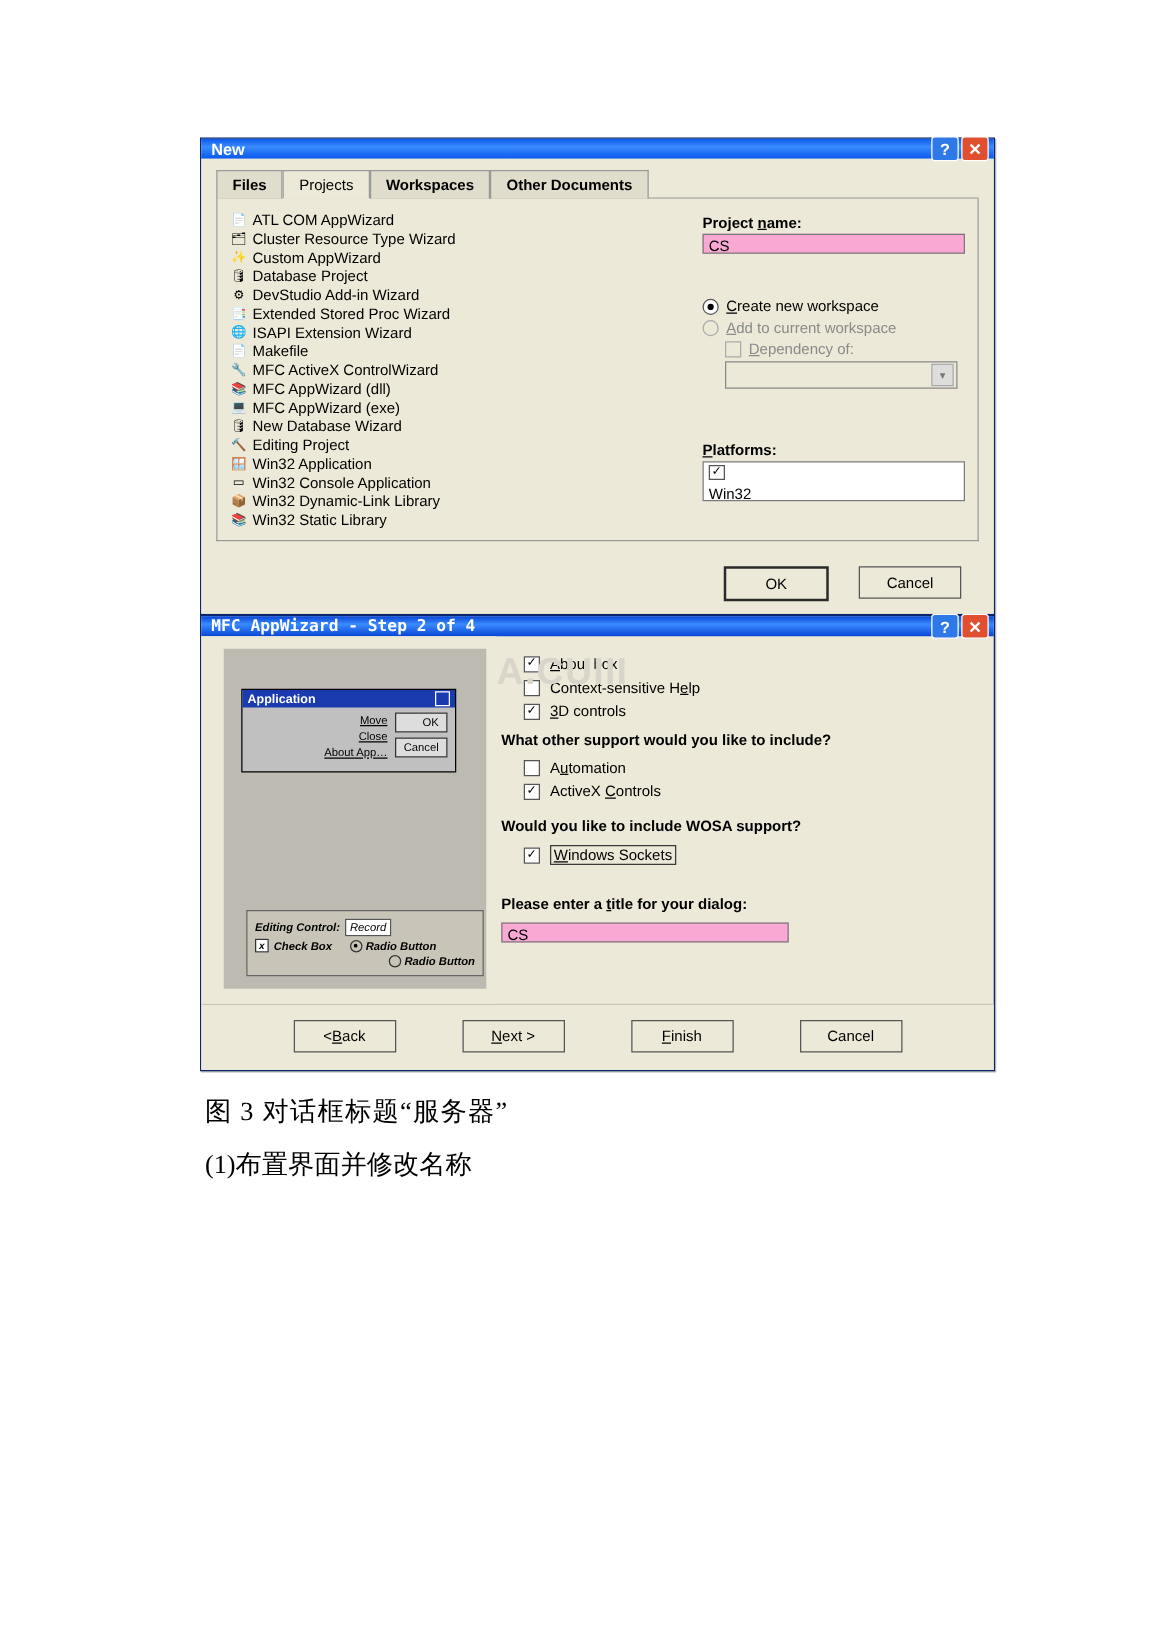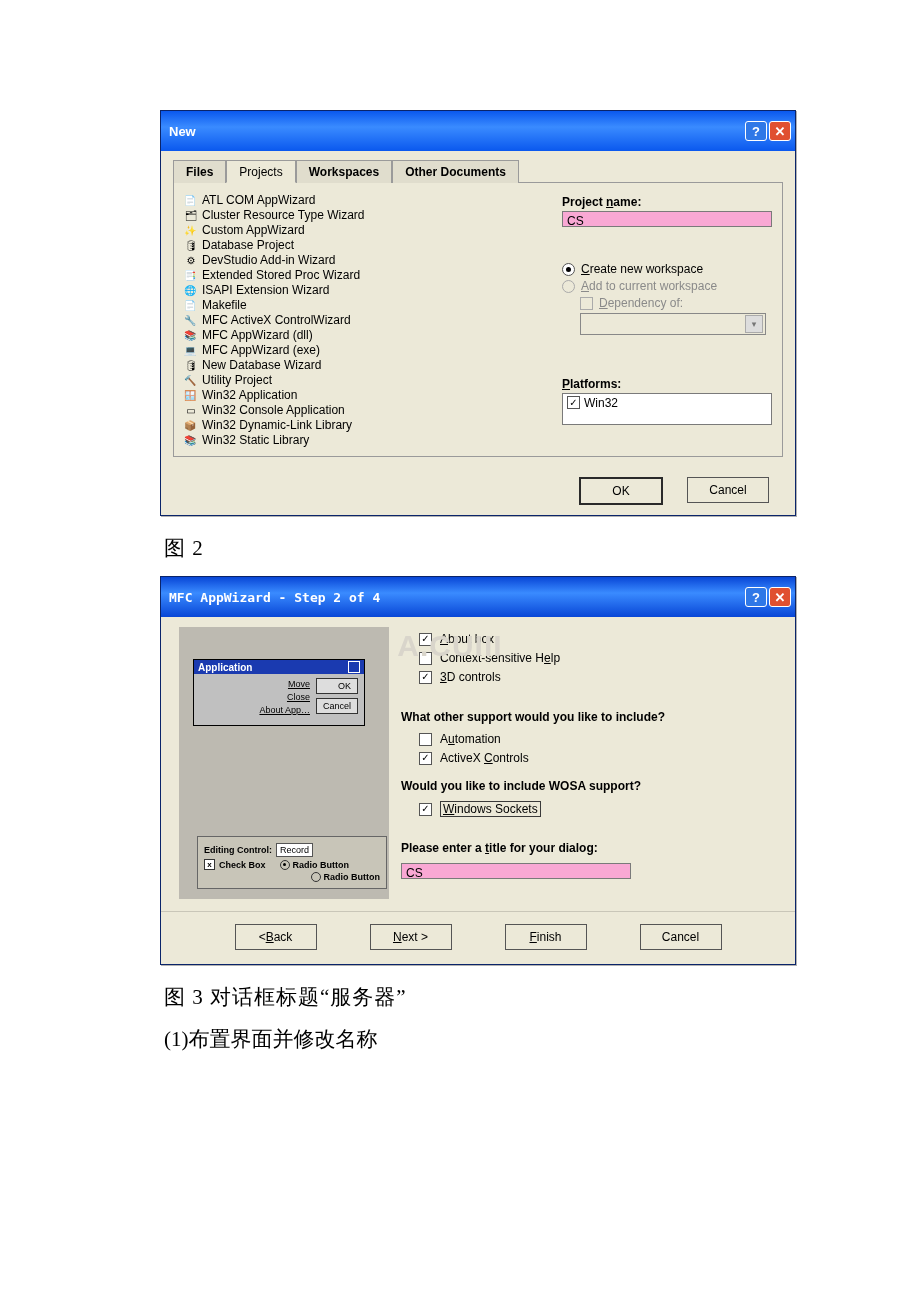--- a/index.html
+++ b/index.html
@@ -24,21 +24,21 @@
     margin: 10px 0 0 4px;
   }
   
   .dialog {
     width: 634px;
     background: #ece9d8;
     border: 1px solid #0a246a;
     box-shadow: 1px 1px 0 rgba(0,0,0,0.3);
   }
   .titlebar {
-    height: 40px;
+    height: 16px;
     background: linear-gradient(#0a58ee,#3a8bff 40%,#0a58ee);
     display: flex;
     align-items: center;
     padding: 0 4px 0 8px;
     color: #fff;
     font-weight: bold;
     font-size: 13px;
     gap: 24px;
   }
   .titlebar .title-text { flex: 1; }
@@ -145,21 +145,21 @@
   .combo {
     border:1px solid #888;background:#ece9d8;height:20px;
     display:flex;align-items:center;justify-content:flex-end;padding:0 2px;
   }
   .combo .arrow{
     width:16px;height:16px;border:1px solid #aaa;background:#ddd;
     display:flex;align-items:center;justify-content:center;font-size:9px;color:#777;
   }
   .platform-box {
     border:1px solid #7a7a7a;background:#fff;padding:2px 4px;height:26px;
-    display:flex;align-items:flex-start;gap:4px;
+    display:flex;align-items:flex-start;gap:4px;flex-direction:column;
   }
   .btnrow {
     display:flex; justify-content:flex-end; gap:24px;
     padding:10px 26px 10px 0;
     background:#ece9d8;
   }
   .btnrow .btn {
     min-width:80px;height:24px;
     border:1px solid #555;background:#ece9d8;
     display:flex;align-items:center;justify-content:center;font-size:12px;
@@ -195,21 +195,21 @@
   .mini-sys{display:flex;gap:1px;}
   .mini-sys span{width:10px;height:10px;border:1px solid #fff;display:inline-block;}
   .mini-body{padding:4px 6px 8px 6px;display:flex;gap:6px;}
   .mini-left{flex:1;font-size:9px;line-height:13px;}
   .mini-btn{border:1px solid #333;background:#ddd;padding:0 6px;font-size:9px;height:14px;line-height:14px;display:inline-block;}
   .mini-right{display:flex;flex-direction:column;gap:4px;}
   .edit-panel{
     position:absolute;left:18px;bottom:10px;width:176px;
     border:1px solid #666;background:#c8c5b8;padding:4px 6px 6px 6px;font-size:9px;
   }
-  .edit-panel .r{display:flex;align-items:center;gap:4px;margin-top:2px;}
+  .edit-panel .r{display:flex;align-items:center;gap:4px;margin-top:2px;font-style:italic;}
   .edit-rec{border:1px solid #555;background:#fff;padding:0 3px;font-size:9px;height:12px;line-height:12px;}
   .radio-mini{display:flex;align-items:center;gap:3px;font-size:9px;}
   .radio-mini .dot{width:8px;height:8px;border:1px solid #333;border-radius:50%;display:inline-flex;align-items:center;justify-content:center;}
   .radio-mini .dot.sel::after{content:"";width:3px;height:3px;background:#000;border-radius:50%;}
   .ck-mini{width:9px;height:9px;border:1px solid #333;background:#fff;display:inline-flex;align-items:center;justify-content:center;font-size:8px;}
   .ck-mini.checked::after{content:"x";font-weight:bold;font-size:8px;line-height:1;}
   .opts-pane {
     flex:1;
     padding:10px 18px 14px 4px;
   }
@@ -291,21 +291,21 @@
           <div class="proj-item">
               <span class="ic">💻</span>
               <span>MFC AppWizard (exe)</span>
             </div>
           <div class="proj-item">
               <span class="ic">🛢</span>
               <span>New Database Wizard</span>
             </div>
           <div class="proj-item">
               <span class="ic">🔨</span>
-              <span>Utility Project</span>
+              <span>Editing Project</span>
             </div>
           <div class="proj-item">
               <span class="ic">🪟</span>
               <span>Win32 Application</span>
             </div>
           <div class="proj-item">
               <span class="ic">▭</span>
               <span>Win32 Console Application</span>
             </div>
           <div class="proj-item">
@@ -350,21 +350,20 @@
           </div>
         </div>
       </div>
     </div>
     <div class="btnrow">
       <div class="btn default">OK</div>
       <div class="btn">Cancel</div>
     </div>
   </div>
 
-  <div class="fig-caption">图 2</div>
 
   <div class="dialog" style="position:relative">
     <div class="titlebar" style="background:linear-gradient(#0846d6,#3a8bff 40%,#0846d6);">
       <span class="title-text" style="font-family:'Fixedsys',monospace">MFC AppWizard - Step 2 of 4</span>
       <div class="title-btns">
         <div class="title-btn help">?</div>
         <div class="title-btn close">✕</div>
       </div>
     </div>
 
@@ -422,21 +421,21 @@
         </div>
         <div class="opt-line">
           <span class="ck"></span>
           <span>Context-sensitive H<u>e</u>lp</span>
         </div>
         <div class="opt-line">
           <span class="ck checked"></span>
           <span><u>3</u>D controls</span>
         </div>
 
-        <div class="hdr" style="margin-top:26px">What other support would you like to include?</div>
+        <div class="hdr" style="margin-top:9px">What other support would you like to include?</div>
         <div class="opt-line">
           <span class="ck"></span>
           <span>A<u>u</u>tomation</span>
         </div>
         <div class="opt-line">
           <span class="ck checked"></span>
           <span>ActiveX <u>C</u>ontrols</span>
         </div>
 
         <div class="hdr" style="margin-top:14px">Would you like to include WOSA support?</div>

